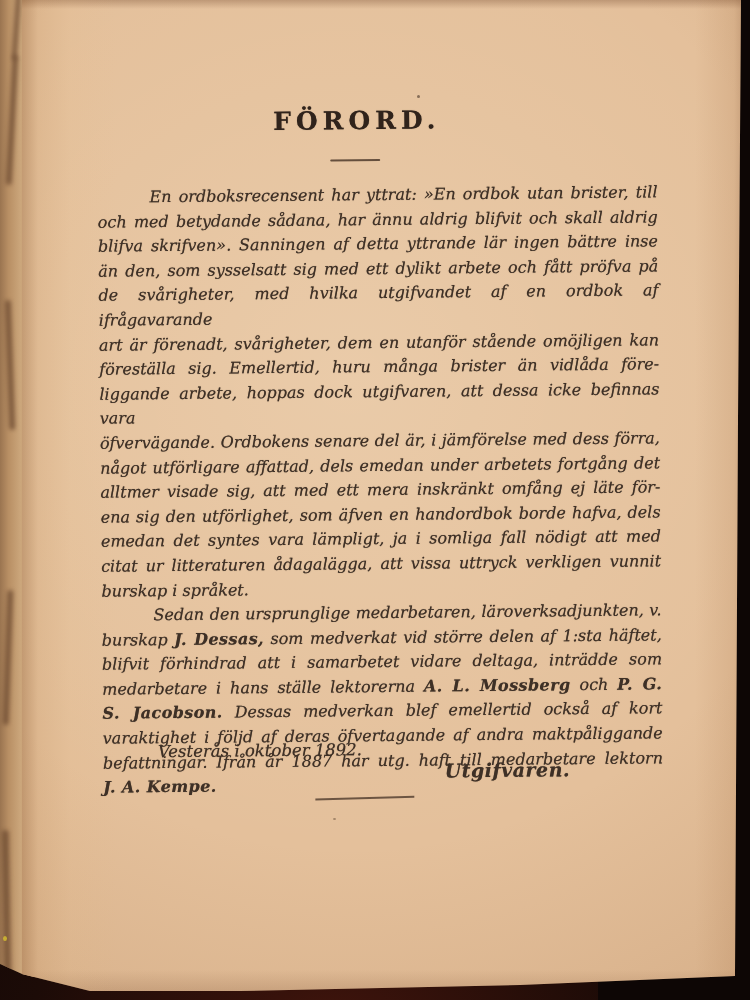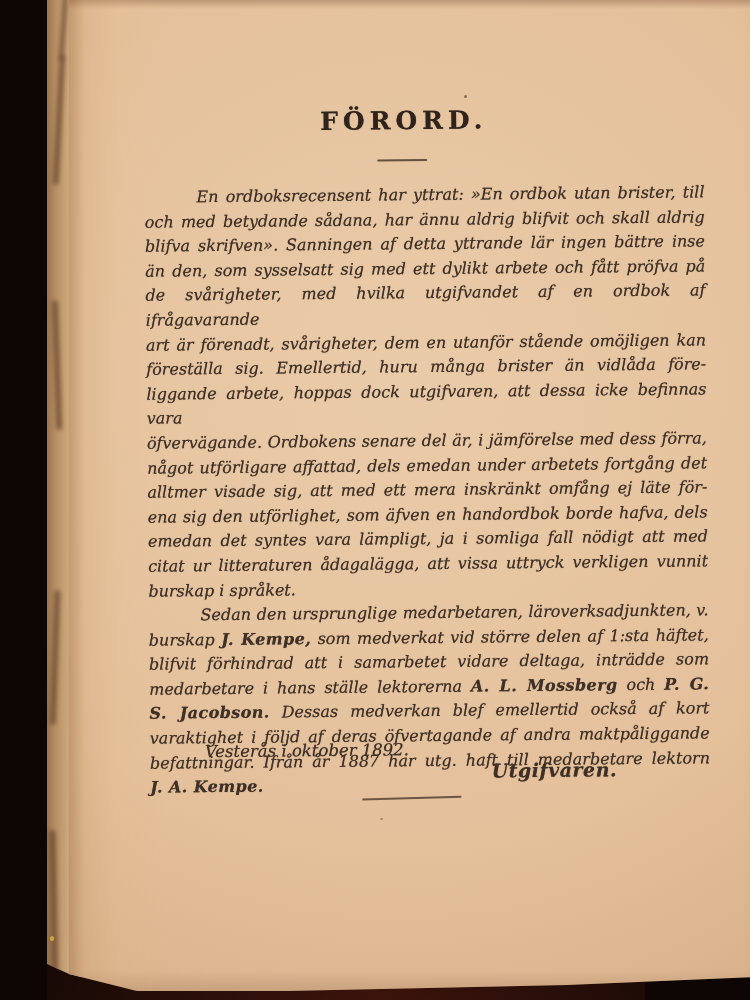--- a/index.html
+++ b/index.html
@@ -4,21 +4,20 @@
 <style>
   html,body { margin:0; padding:0; }
   body {
     width:750px; height:1000px; overflow:hidden;
     background:#0d0605;
     font-family:"DejaVu Serif", serif;
   }
   .stage {
     position:relative; width:598px; height:1000px;
     background: radial-gradient(90% 30% at 55% 102%, #3f140c 0%, #1c0b07 55%, #0d0605 100%);
-    margin-left: 47px;
   }
   
   .book {
     position:absolute; inset:0;
     clip-path: polygon(0 0, 741px 0, 738px 420px, 735px 976px, 520px 985px, 240px 991px, 90px 991px, 22px 974px, 0 964px);
   }
   .binding {
     position:absolute; left:0; top:0; width:34px; height:100%;
     background: linear-gradient(90deg, #9a7450 0%, #b88f64 25%, #cba67b 60%, #c29a6e 100%);
   }
@@ -117,21 +116,21 @@
           <div class="line"><span>föreställa sig. Emellertid, huru många brister än vidlåda före-</span></div>
           <div class="line"><span>liggande arbete, hoppas dock utgifvaren, att dessa icke befinnas vara</span></div>
           <div class="line"><span>öfvervägande. Ordbokens senare del är, i jämförelse med dess förra,</span></div>
           <div class="line"><span>något utförligare affattad, dels emedan under arbetets fortgång det</span></div>
           <div class="line"><span>alltmer visade sig, att med ett mera inskränkt omfång ej läte för-</span></div>
           <div class="line"><span>ena sig den utförlighet, som äfven en handordbok borde hafva, dels</span></div>
           <div class="line"><span>emedan det syntes vara lämpligt, ja i somliga fall nödigt att med</span></div>
           <div class="line"><span>citat ur litteraturen ådagalägga, att vissa uttryck verkligen vunnit</span></div>
           <div class="line no-just"><span>burskap i språket.</span></div>
           <div class="line indent"><span>Sedan den ursprunglige medarbetaren, läroverksadjunkten, v.</span></div>
-          <div class="line"><span>burskap </span><span class="b">J. Kempe,</span><span> som medverkat vid större delen af 1:sta häftet,</span></div>
+          <div class="line"><span>burskap </span><span class="b">J. Dessas,</span><span> som medverkat vid större delen af 1:sta häftet,</span></div>
           <div class="line"><span>blifvit förhindrad att i samarbetet vidare deltaga, inträdde som</span></div>
           <div class="line"><span>medarbetare i hans ställe lektorerna </span><span class="b">A. L. Mossberg</span><span> och </span><span class="b">P. G.</span></div>
           <div class="line"><span class="b">S. Jacobson.</span><span> Dessas medverkan blef emellertid också af kort</span></div>
           <div class="line"><span>varaktighet i följd af deras öfvertagande af andra maktpåliggande</span></div>
           <div class="line"><span>befattningar. Ifrån år 1887 har utg. haft till medarbetare lektorn</span></div>
           <div class="line no-just"><span class="b">J. A. Kempe.</span></div>
         </div>
       <div class="dateline">Vesterås i oktober 1892.</div>
       <div class="signature">Utgifvaren.</div>
       <div class="end-rule"></div>

